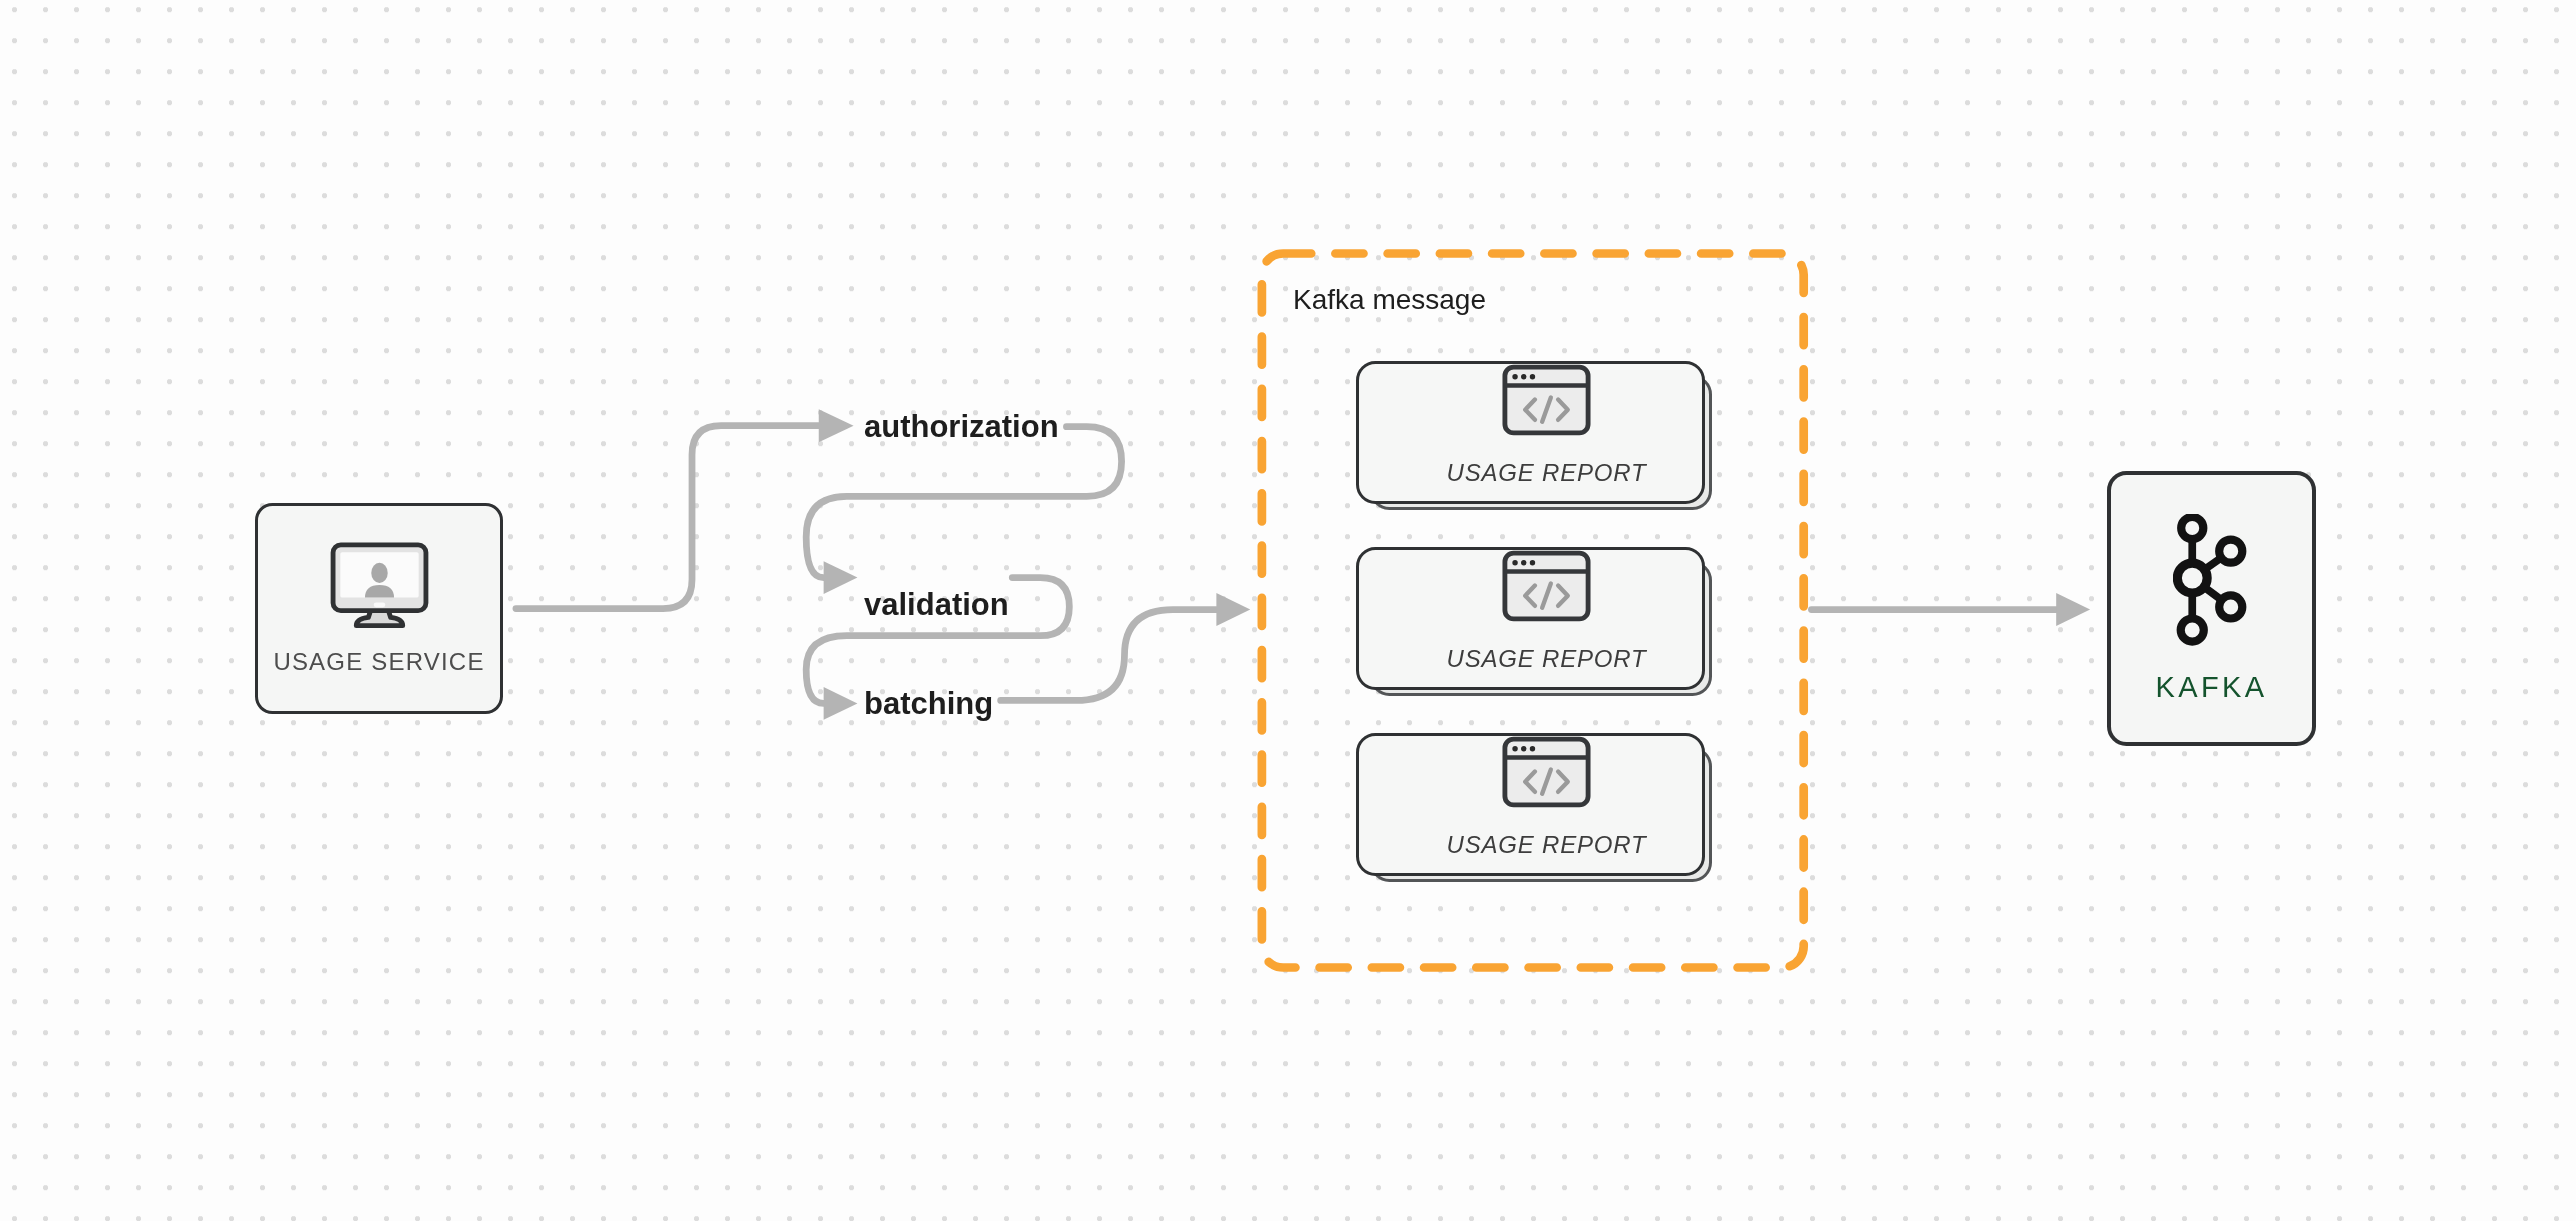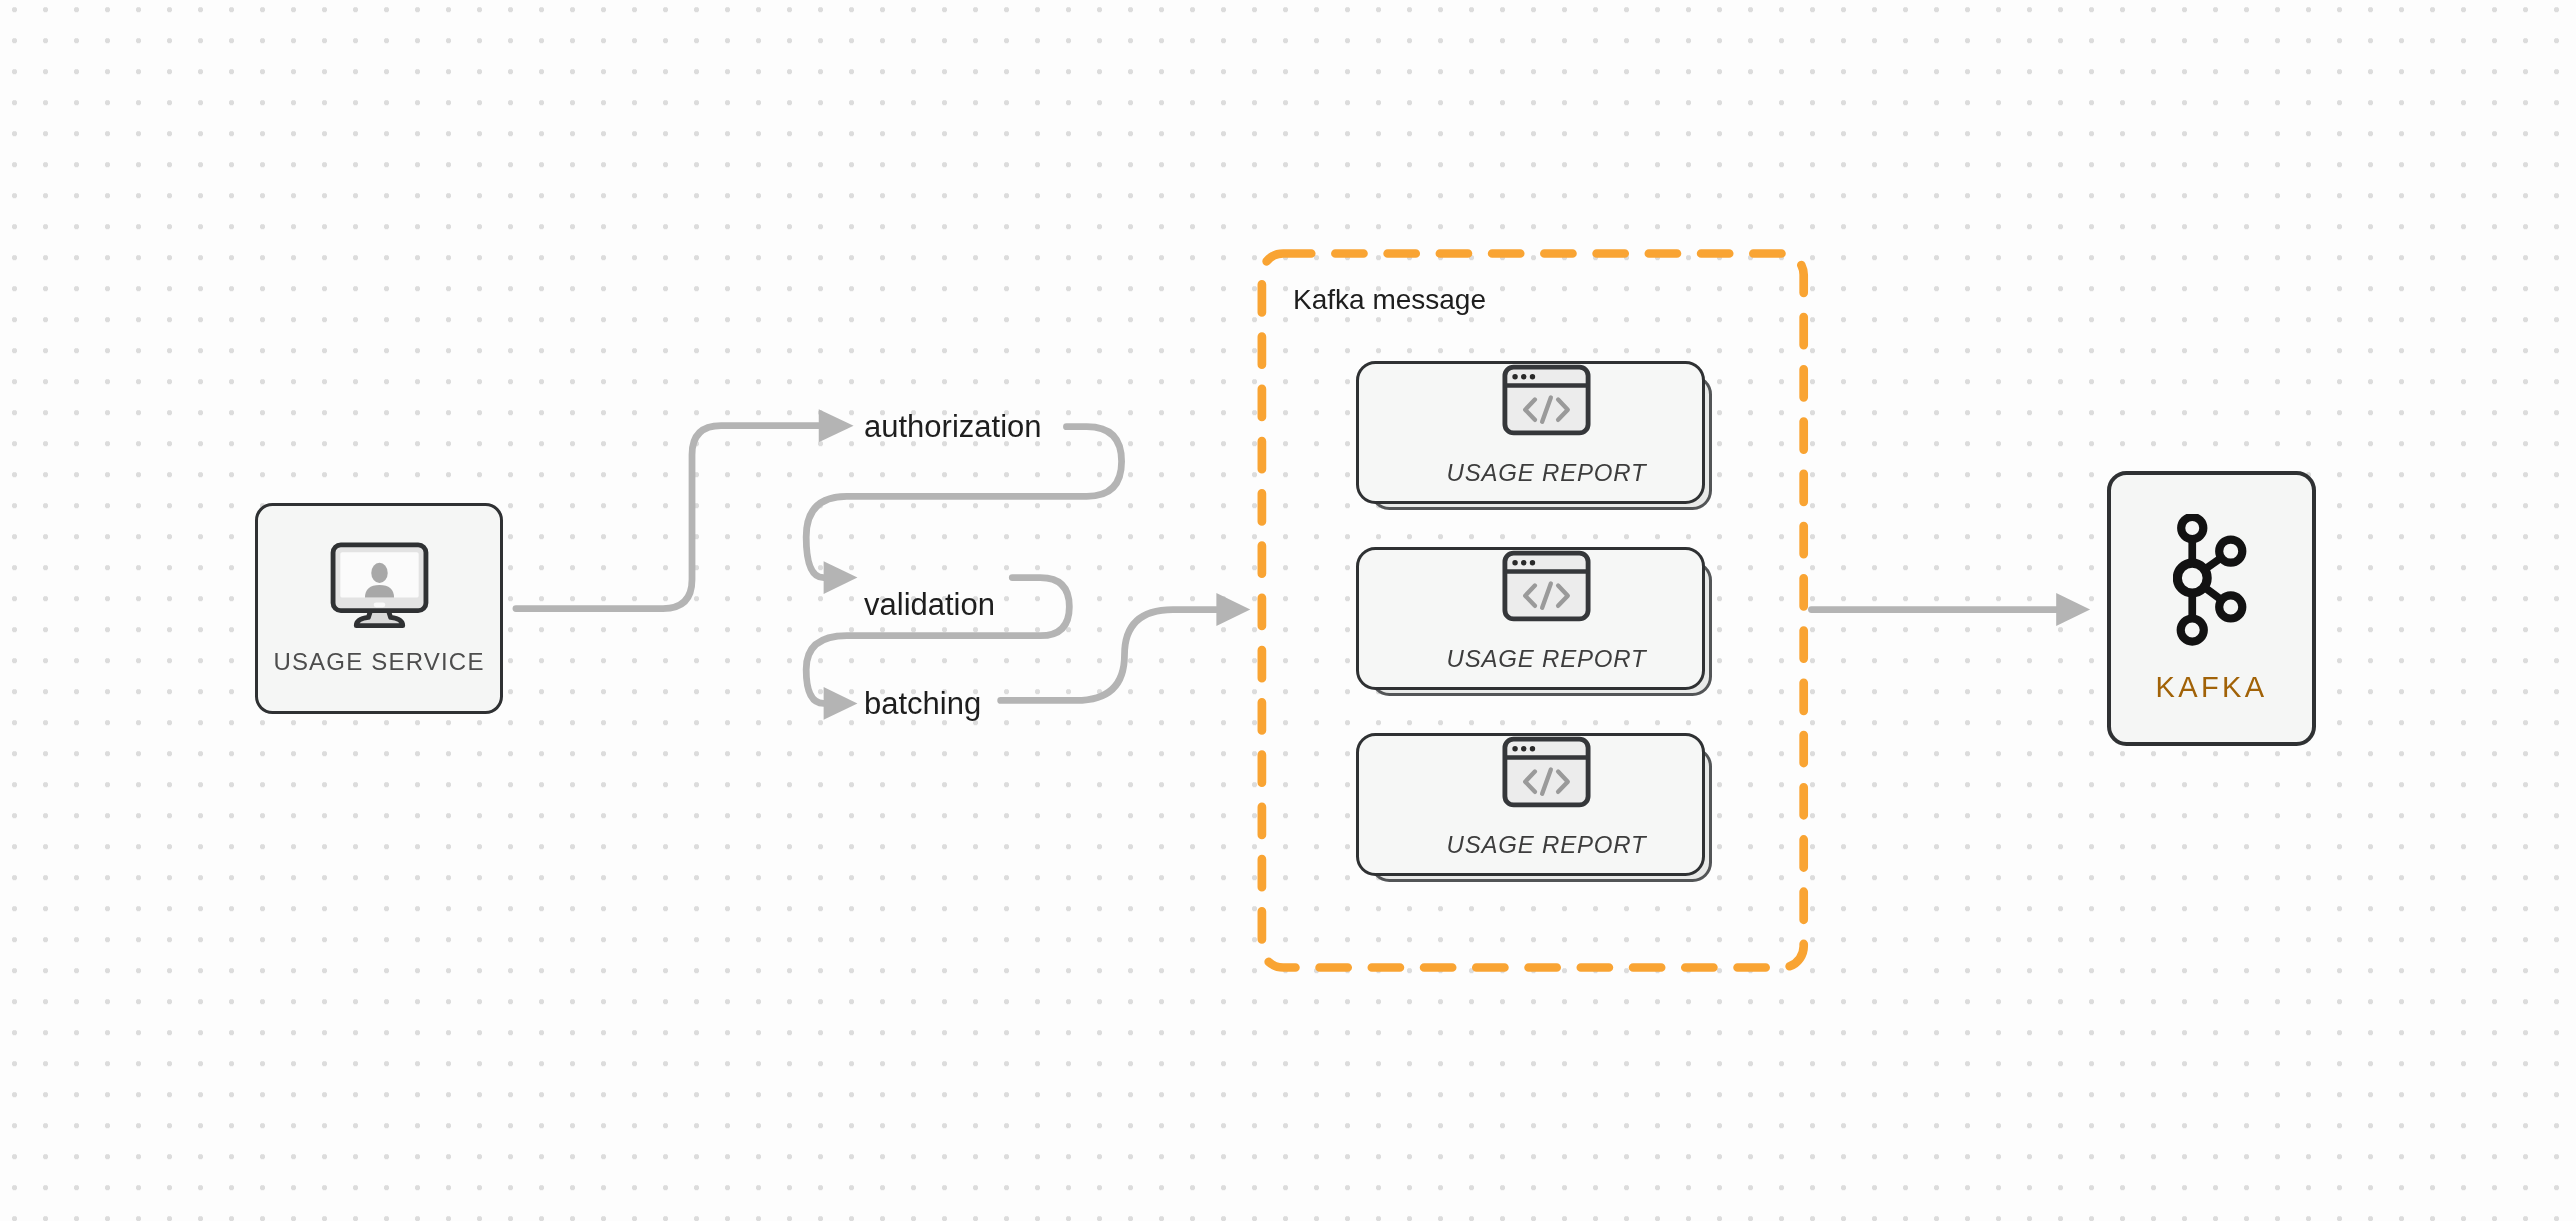--- a/index.html
+++ b/index.html
@@ -29,26 +29,26 @@
     border-radius:17.4px;gap:17.4px;
   }
   #usage-service-node .node-label{
     font-size:24px;letter-spacing:1.2px;color:#4d4d4d;font-weight:500;
   }
   #kafka-node{
     left:2107px;top:471px;width:201px;height:267px;
     border-radius:19.4px;border-width:4.8px;gap:25px;
   }
   #kafka-node .node-label{
-    font-size:29px;letter-spacing:3.4px;color:#a16207;font-weight:500;
+    font-size:29px;letter-spacing:3.4px;color:#14532d;font-weight:500;
   }
 
   .step-label{
     position:absolute;left:864px;
-    font-size:31px;font-weight:400;color:#1e1e1e;line-height:41px;white-space:nowrap;
+    font-size:31px;font-weight:700;color:#1e1e1e;line-height:41px;white-space:nowrap;
   }
   #step-authorization{top:406px;}
   #step-validation{top:584px;}
   #step-batching{top:683px;}
 
   #kafka-message-title{
     position:absolute;left:1293px;top:284px;
     font-size:28px;font-weight:500;color:#1e1e1e;white-space:nowrap;
   }
 

